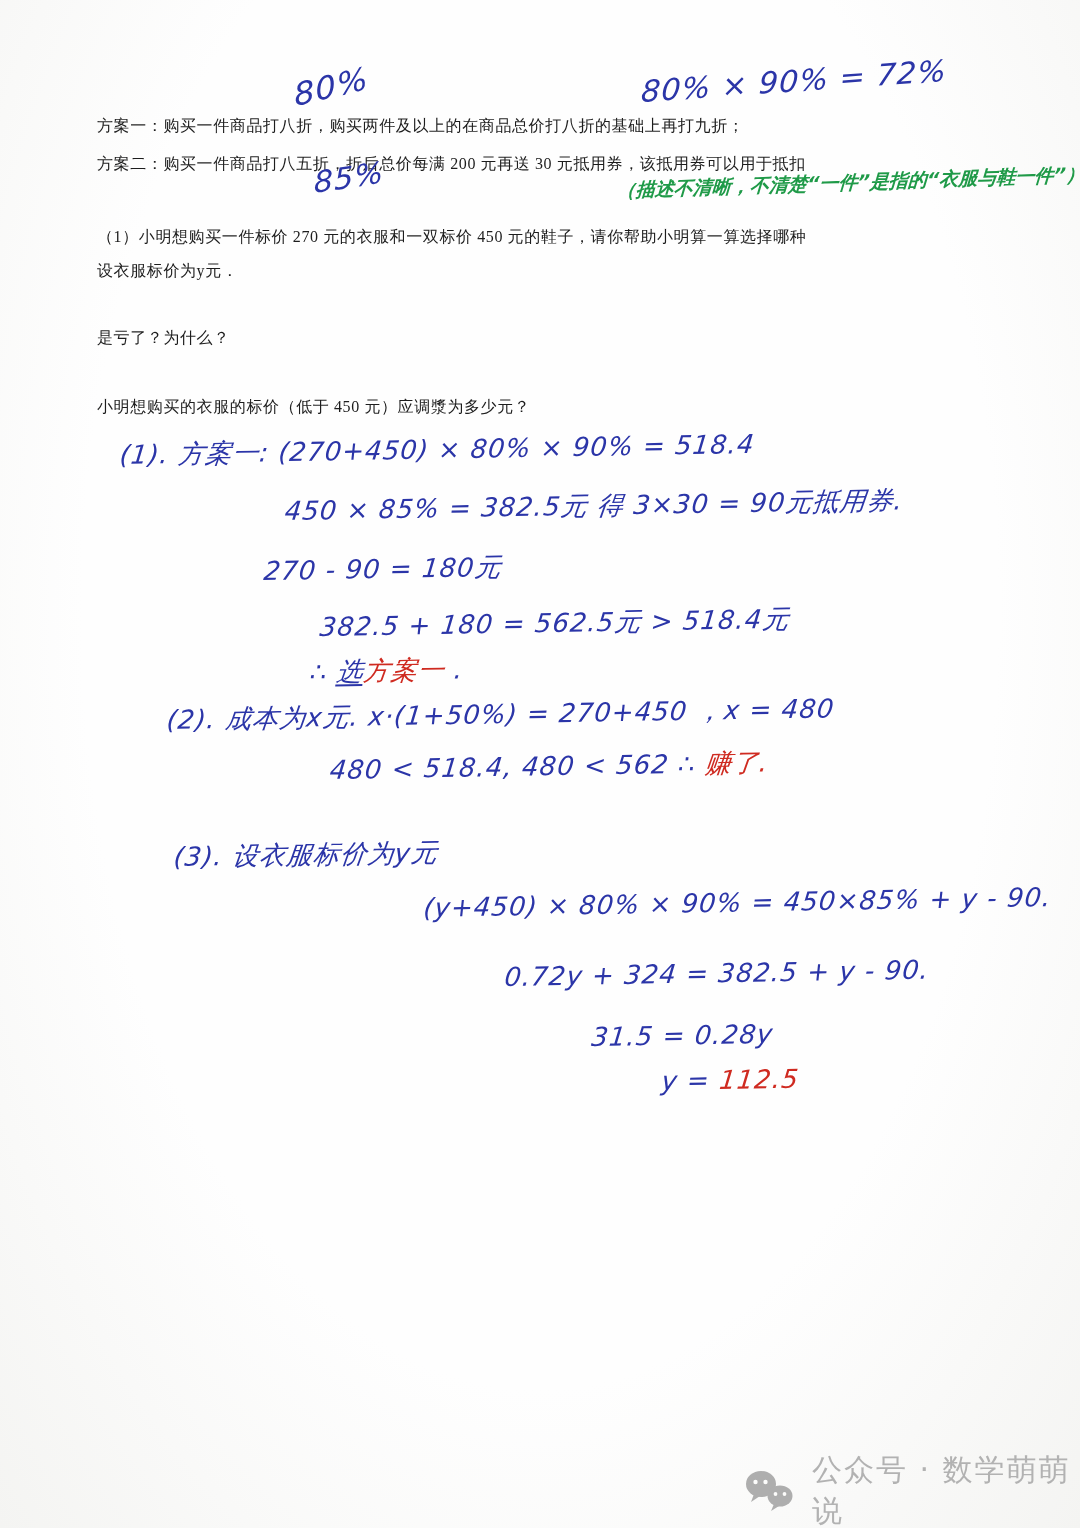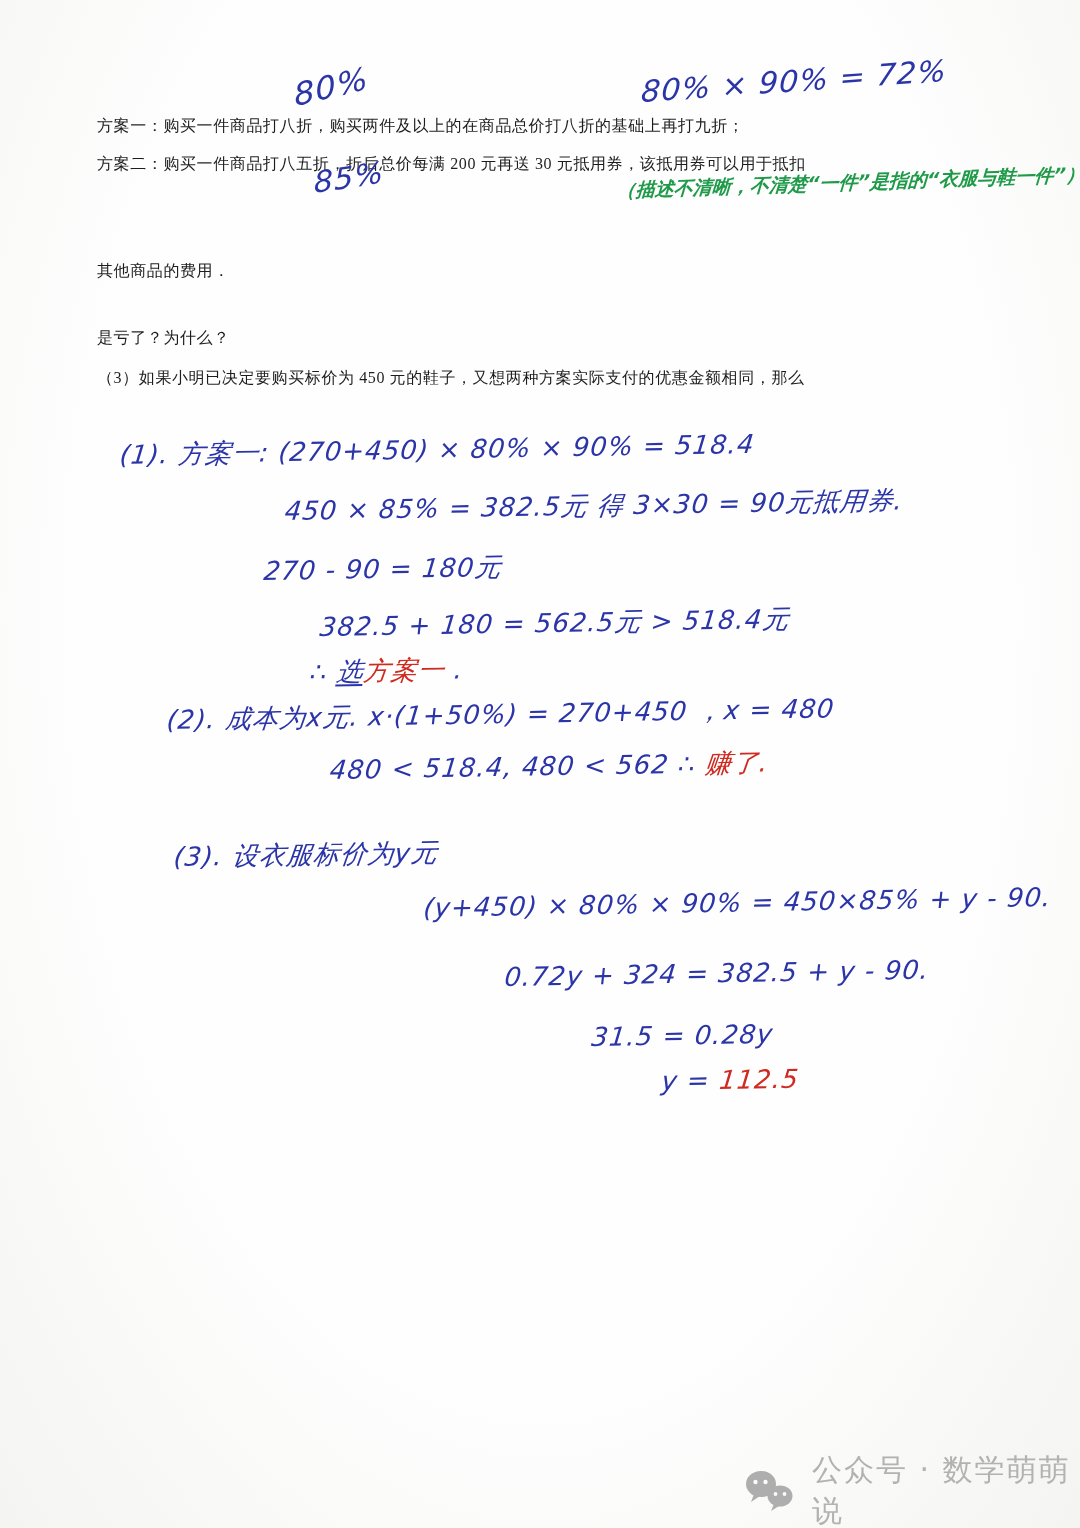--- a/index.html
+++ b/index.html
@@ -58,23 +58,24 @@
   }
   .wicon{width:52px;height:44px;flex:0 0 auto;}
 </style>
 </head>
 <body>
 
 <div class="page">
 
   <div class="print" style="top:116px">方案一：购买一件商品打八折，购买两件及以上的在商品总价打八折的基础上再打九折；</div>
   <div class="print" style="top:154px">方案二：购买一件商品打八五折，折后总价每满 200 元再送 30 元抵用券，该抵用券可以用于抵扣</div>
-  <div class="print" style="top:261px">其他商品的费用．</div>
+  <div class="print" style="top:227px">（1）小明想购买一件标价 270 元的衣服和一双标价 450 元的鞋子，请你帮助小明算一算选择哪种</div>
+  <div class="print" style="top:261px">设衣服标价为y元．</div>
   <div class="print" style="top:328px">是亏了？为什么？</div>
-  <div class="print" style="top:368px">（3）如果小明已决定要购买标价为 450 元的鞋子，又想两种方案实际支付的优惠金额相同，那么</div>
+  <div class="print" style="top:397px">小明想购买的衣服的标价（低于 450 元）应调漿为多少元？</div>
 
   <div class="hw rot-a" style="left:296px;top:76px;font-size:32px">80%</div>
   <div class="hw rot-b" style="left:640px;top:74px;font-size:30px">80% × 90% = 72%</div>
   <div class="hw rot-c" style="left:314px;top:165px;font-size:30px">85%</div>
   <div class="hw hw-green" style="left:616px;top:178px">（描述不清晰，不清楚“一件”是指的“衣服与鞋一件”）</div>
 
   <div class="hw hw-sm" style="left:118px;top:438px">(1). 方案一: (270+450) × 80% × 90% = 518.4</div>
   <div class="hw hw-sm" style="left:283px;top:494px">450 × 85% = 382.5元   得 3×30 = 90元抵用券.</div>
   <div class="hw hw-sm" style="left:262px;top:554px">270 - 90 = 180元</div>
   <div class="hw hw-sm" style="left:318px;top:610px">382.5 + 180  = 562.5元 &gt; 518.4元</div>

